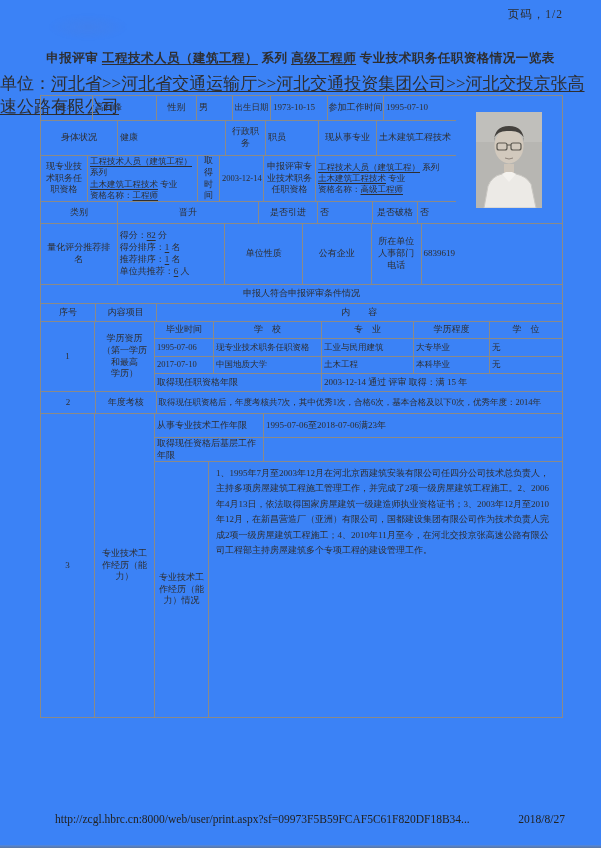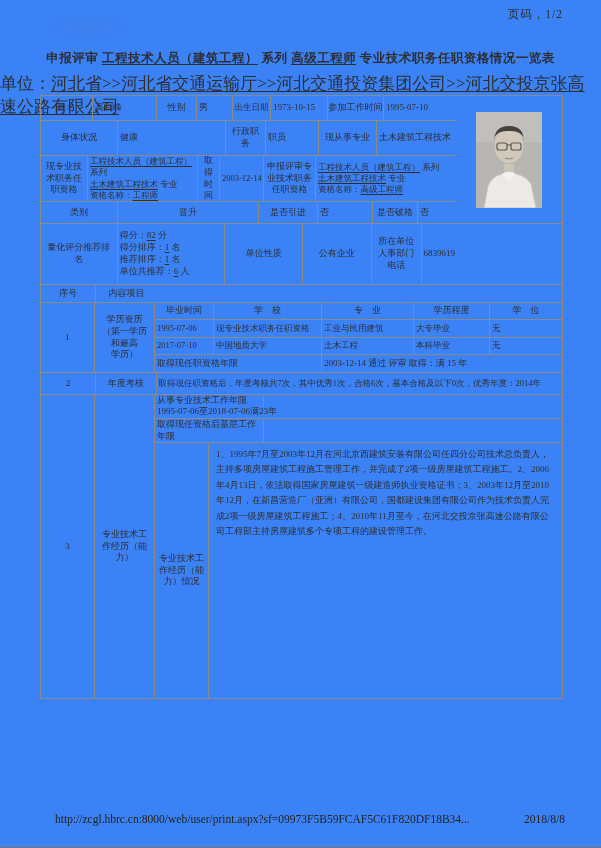--- a/index.html
+++ b/index.html
@@ -138,24 +138,28 @@
         <div><span>得分排序：</span><span class="u">1</span><span> 名</span></div>
         <div><span>推荐排序：</span><span class="u">1</span><span> 名</span></div>
         <div><span>单位共推荐：</span><span class="u">6</span><span> 人</span></div>
       </div>
       <div class="c" style="width:78px;">单位性质</div>
       <div class="c" style="width:69px;">公有企业</div>
       <div class="c" style="width:50px;">所在单位人事部门电话</div>
       <div class="c left" style="width:141px;">6839619</div>
     </div>
 
+    <div class="r" style="height:19px;">
+      <div class="c" style="width:523px;">申报人符合申报评审条件情况</div>
+    </div>
 
     <div class="r" style="height:18px;">
       <div class="c" style="width:55px;">序号</div>
       <div class="c" style="width:61px;">内容项目</div>
+      <div class="c" style="width:407px;">内　　容</div>
     </div>
 
     <div class="r" style="height:70px;">
       <div class="c" style="width:55px;">1</div>
       <div class="c" style="width:61px;padding:1px 3px;">
         <div>
           <div>学历资历</div>
           <div>（第一学历和最高</div>
           <div>学历）</div>
         </div>
@@ -192,36 +196,36 @@
     <div class="r" style="height:22px;">
       <div class="c" style="width:55px;">2</div>
       <div class="c" style="width:61px;">年度考核</div>
       <div class="c left nw s85" style="width:407px;">取得现任职资格后，年度考核共7次，其中优秀1次，合格6次，基本合格及以下0次，优秀年度：2014年</div>
     </div>
 
     <div class="r" style="height:303px;border-bottom:none;">
       <div class="c" style="width:55px;">3</div>
       <div class="c" style="width:61px;padding:1px 4px;">专业技术工作经历（能力）</div>
       <div class="sub">
-        <div class="r" style="height:24px;flex-direction:column;">
+        <div class="r" style="height:24px;">
           <div class="c left" style="width:109px;">从事专业技术工作年限</div>
           <div class="c left nw" style="width:298px;">1995-07-06至2018-07-06满23年</div>
         </div>
         <div class="r" style="height:24px;">
           <div class="c left" style="width:109px;">取得现任资格后基层工作年限</div>
           <div class="c left" style="width:298px;"></div>
         </div>
         <div class="r" style="height:255px;">
           <div class="c" style="width:54px;padding:2px 4px;">专业技术工作经历（能力）情况</div>
           <div class="c top longtext" style="width:353px;padding:4px 7px;">1、1995年7月至2003年12月在河北京西建筑安装有限公司任四分公司技术总负责人，主持多项房屋建筑工程施工管理工作，并完成了2项一级房屋建筑工程施工。2、2006年4月13日，依法取得国家房屋建筑一级建造师执业资格证书；3、2003年12月至2010年12月，在新昌营造厂（亚洲）有限公司，国都建设集团有限公司作为技术负责人完成2项一级房屋建筑工程施工；4、2010年11月至今，在河北交投京张高速公路有限公司工程部主持房屋建筑多个专项工程的建设管理工作。</div>
         </div>
       </div>
     </div>
 
   </div>
 
   <div class="footer">
     <span>http://zcgl.hbrc.cn:8000/web/user/print.aspx?sf=09973F5B59FCAF5C61F820DF18B34...</span>
-    <span>2018/8/8</span>
+    <span>2018/8/27</span>
   </div>
 
   <div class="scan-edge"></div>
 </div>
 
 </body></html>

